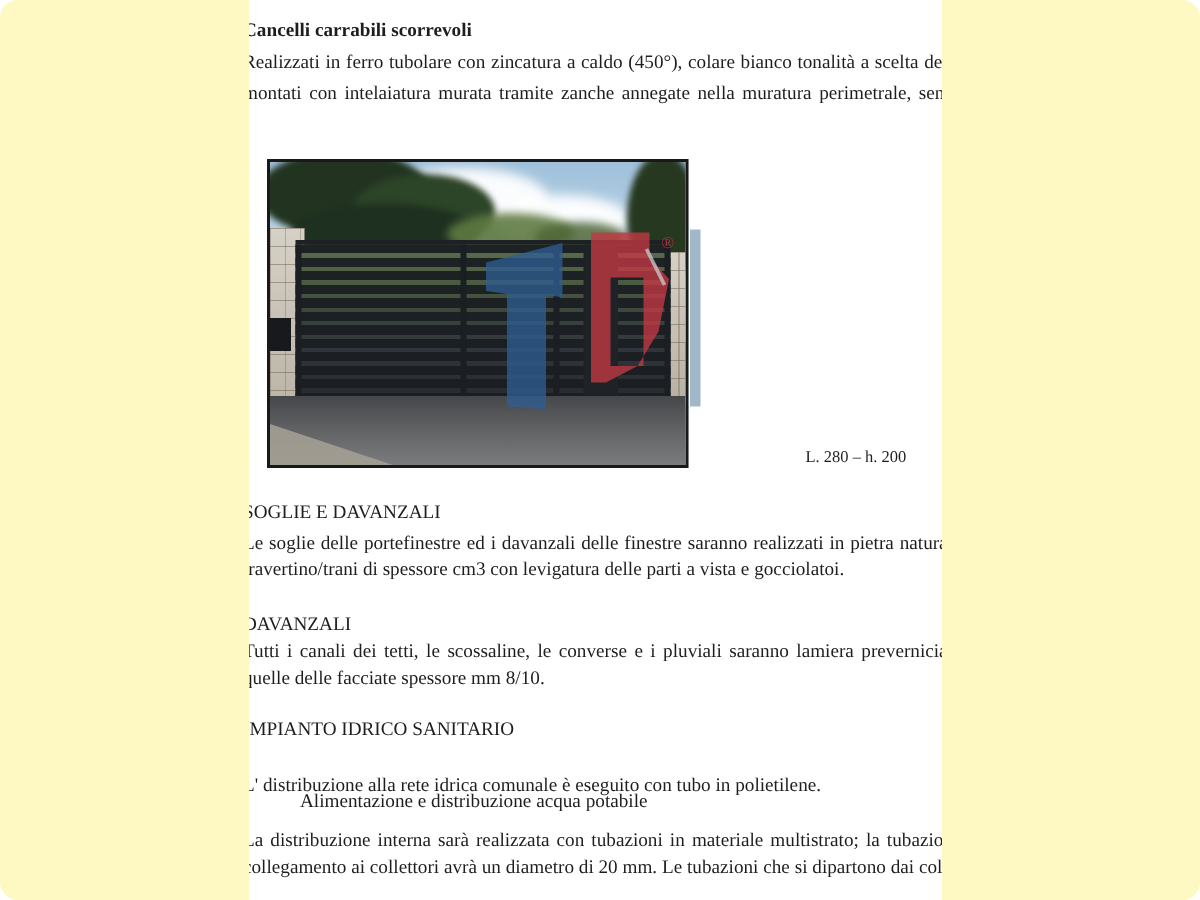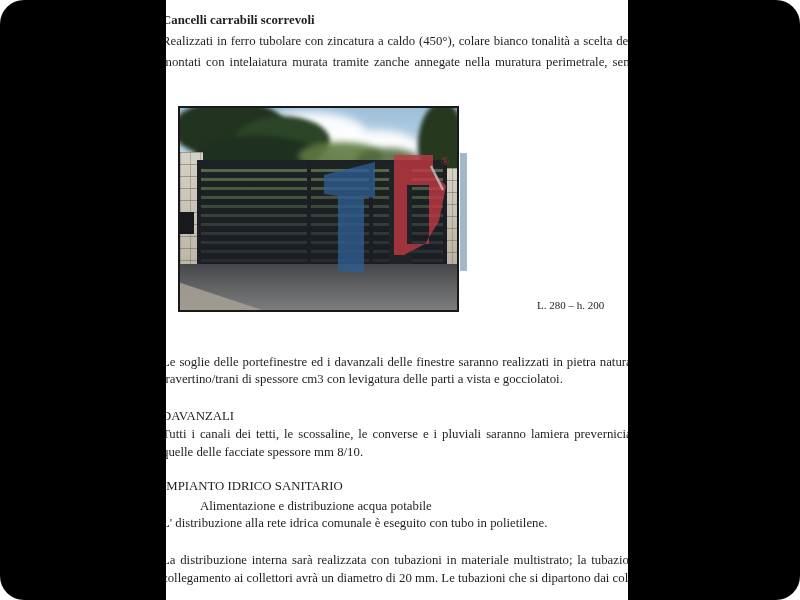--- a/index.html
+++ b/index.html
@@ -1,21 +1,21 @@
 <!DOCTYPE html>
 <html><head>
 <meta charset="utf-8">
 <style>
   html,body{margin:0;padding:0;background:#ffffff;}
-  .stage{position:relative;width:800px;height:600px;background:#000000;border-radius:24px;overflow:hidden;font-family:"Liberation Serif","DejaVu Serif",serif;}
+  .stage{position:relative;width:800px;height:600px;background:#fef9c3;border-radius:12px;overflow:hidden;font-family:"Liberation Serif","DejaVu Serif",serif;}
   .paper{position:absolute;left:166px;top:0;width:462px;height:600px;background:#ffffff;overflow:hidden;}
   .line{position:absolute;left:-4px;width:479px;font-size:12.8px;line-height:15px;color:#1e1e1e;white-space:nowrap;}
   .just{white-space:normal;text-align:justify;text-align-last:justify;overflow:hidden;height:16px;}
   .bold{font-weight:bold;}
-  .indent{padding-left:38px;}
+  .indent{padding-left:38px;margin-top:28px;}
   .caption{position:absolute;left:371px;top:299px;font-size:11px;color:#1e1e1e;}
 
   
   .photo{position:absolute;left:12px;top:106px;width:281px;height:206px;border:2px solid #191919;background:#cadeec;overflow:hidden;box-sizing:border-box;}
   .sky{position:absolute;left:0;top:0;width:277px;height:120px;background:linear-gradient(180deg,#9fc0da 0%,#c3daea 55%,#e2ecf2 100%);}
   .blob{position:absolute;border-radius:50%;}
   .cloud{background:#ffffff;filter:blur(4px);opacity:.95;}
   .tree{filter:blur(2px);}
   .stone{background:
     repeating-linear-gradient(180deg, rgba(115,105,90,.55) 0 1px, rgba(0,0,0,0) 1px 12px),
@@ -77,20 +77,21 @@
         <path fill-rule="evenodd" d="M214,47 L253,47 L253,64 L266,78 L259,113 L245,136 L224,147 L214,147 Z M227,77 L249,77 L249,136 L227,136 Z" fill="#c03844" fill-opacity="0.8"></path>
         <line x1="251" y1="58" x2="263" y2="82" stroke="#cfd4d8" stroke-width="2.5" opacity="0.7"></line>
         <text x="261" y="57" font-size="11" fill="#b5343f">®</text>
       </svg>
     </div>
 
     <div class="sidebar-bar"></div>
 
     <div class="caption">L. 280 – h. 200</div>
 
+    <div class="line" style="top:334px">SOGLIE E DAVANZALI</div>
     <div class="line just" style="top:355px">Le soglie delle portefinestre ed i davanzali delle finestre saranno realizzati in pietra naturale o marmo</div>
     <div class="line" style="top:372px">travertino/trani  di spessore cm3 con levigatura delle parti a vista e gocciolatoi.</div>
 
     <div class="line" style="top:409px">DAVANZALI</div>
     <div class="line just" style="top:427px">Tutti i canali dei tetti, le scossaline, le converse e i pluviali saranno lamiera preverniciata tonalità chiare, come</div>
     <div class="line" style="top:445px">quelle delle facciate spessore mm 8/10.</div>
 
     <div class="line" style="top:479px">IMPIANTO IDRICO SANITARIO</div>
     <div class="line indent" style="top:499px">Alimentazione e distribuzione acqua potabile</div>
     <div class="line" style="top:516px">L' distribuzione alla rete idrica comunale  è eseguito con tubo in polietilene.</div>

